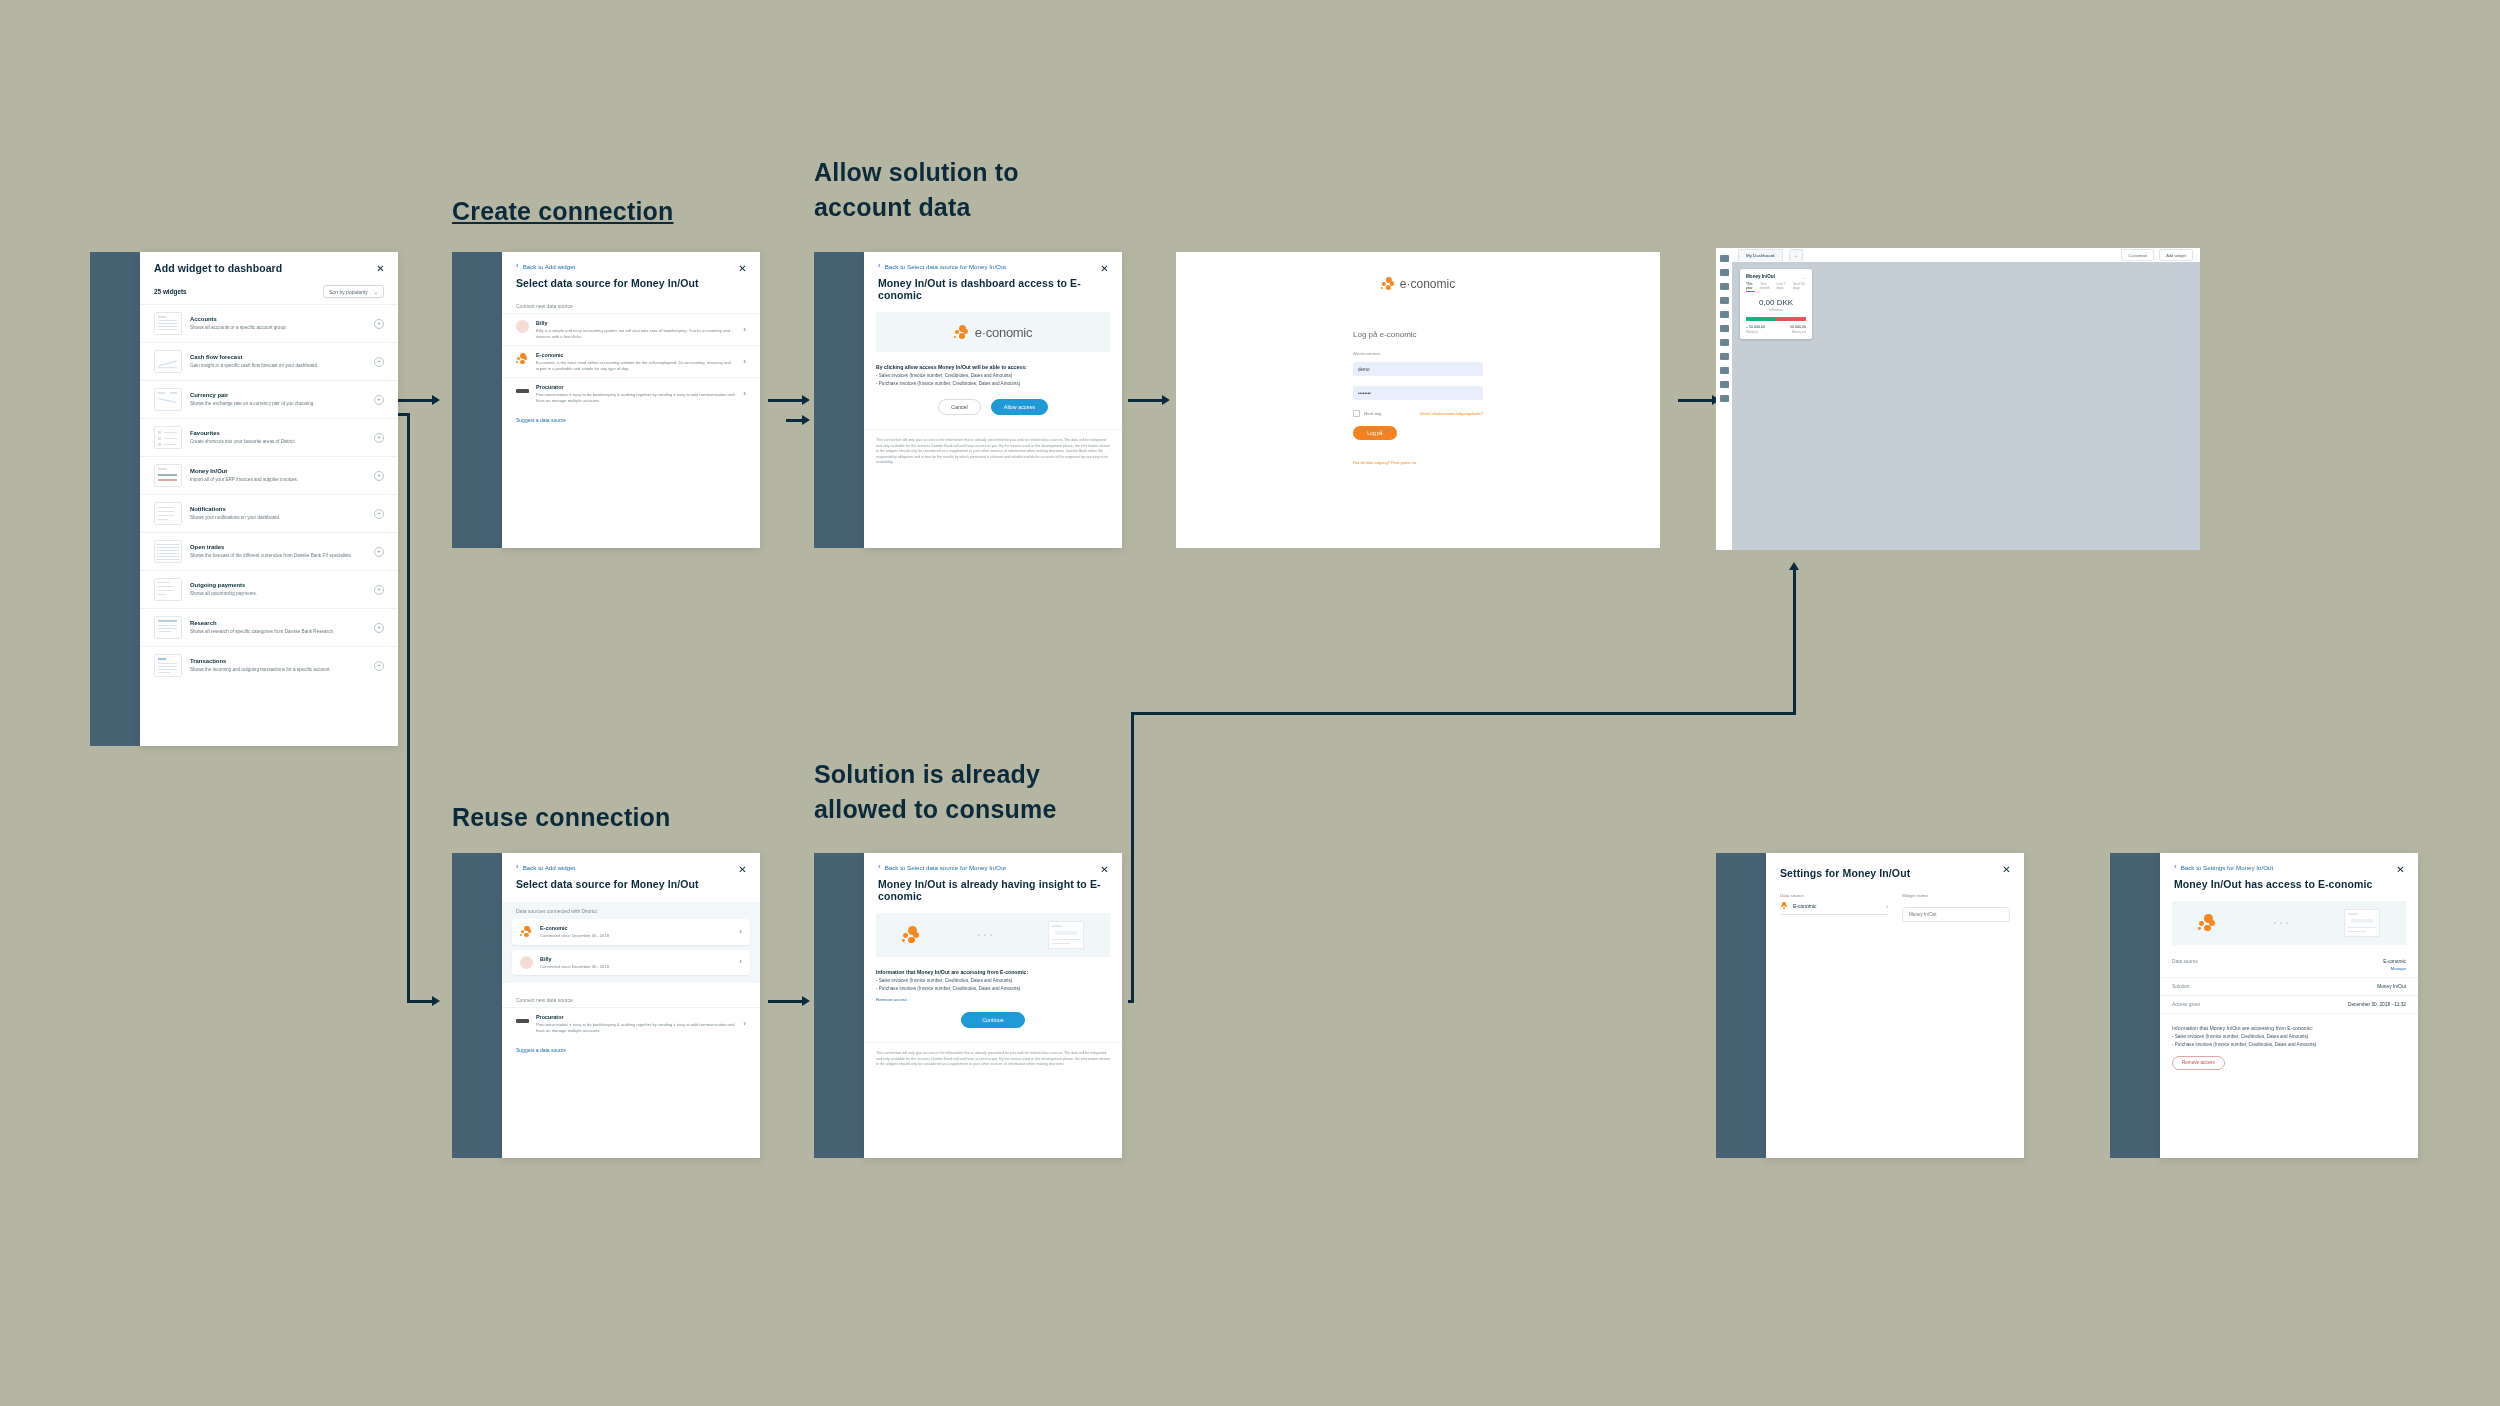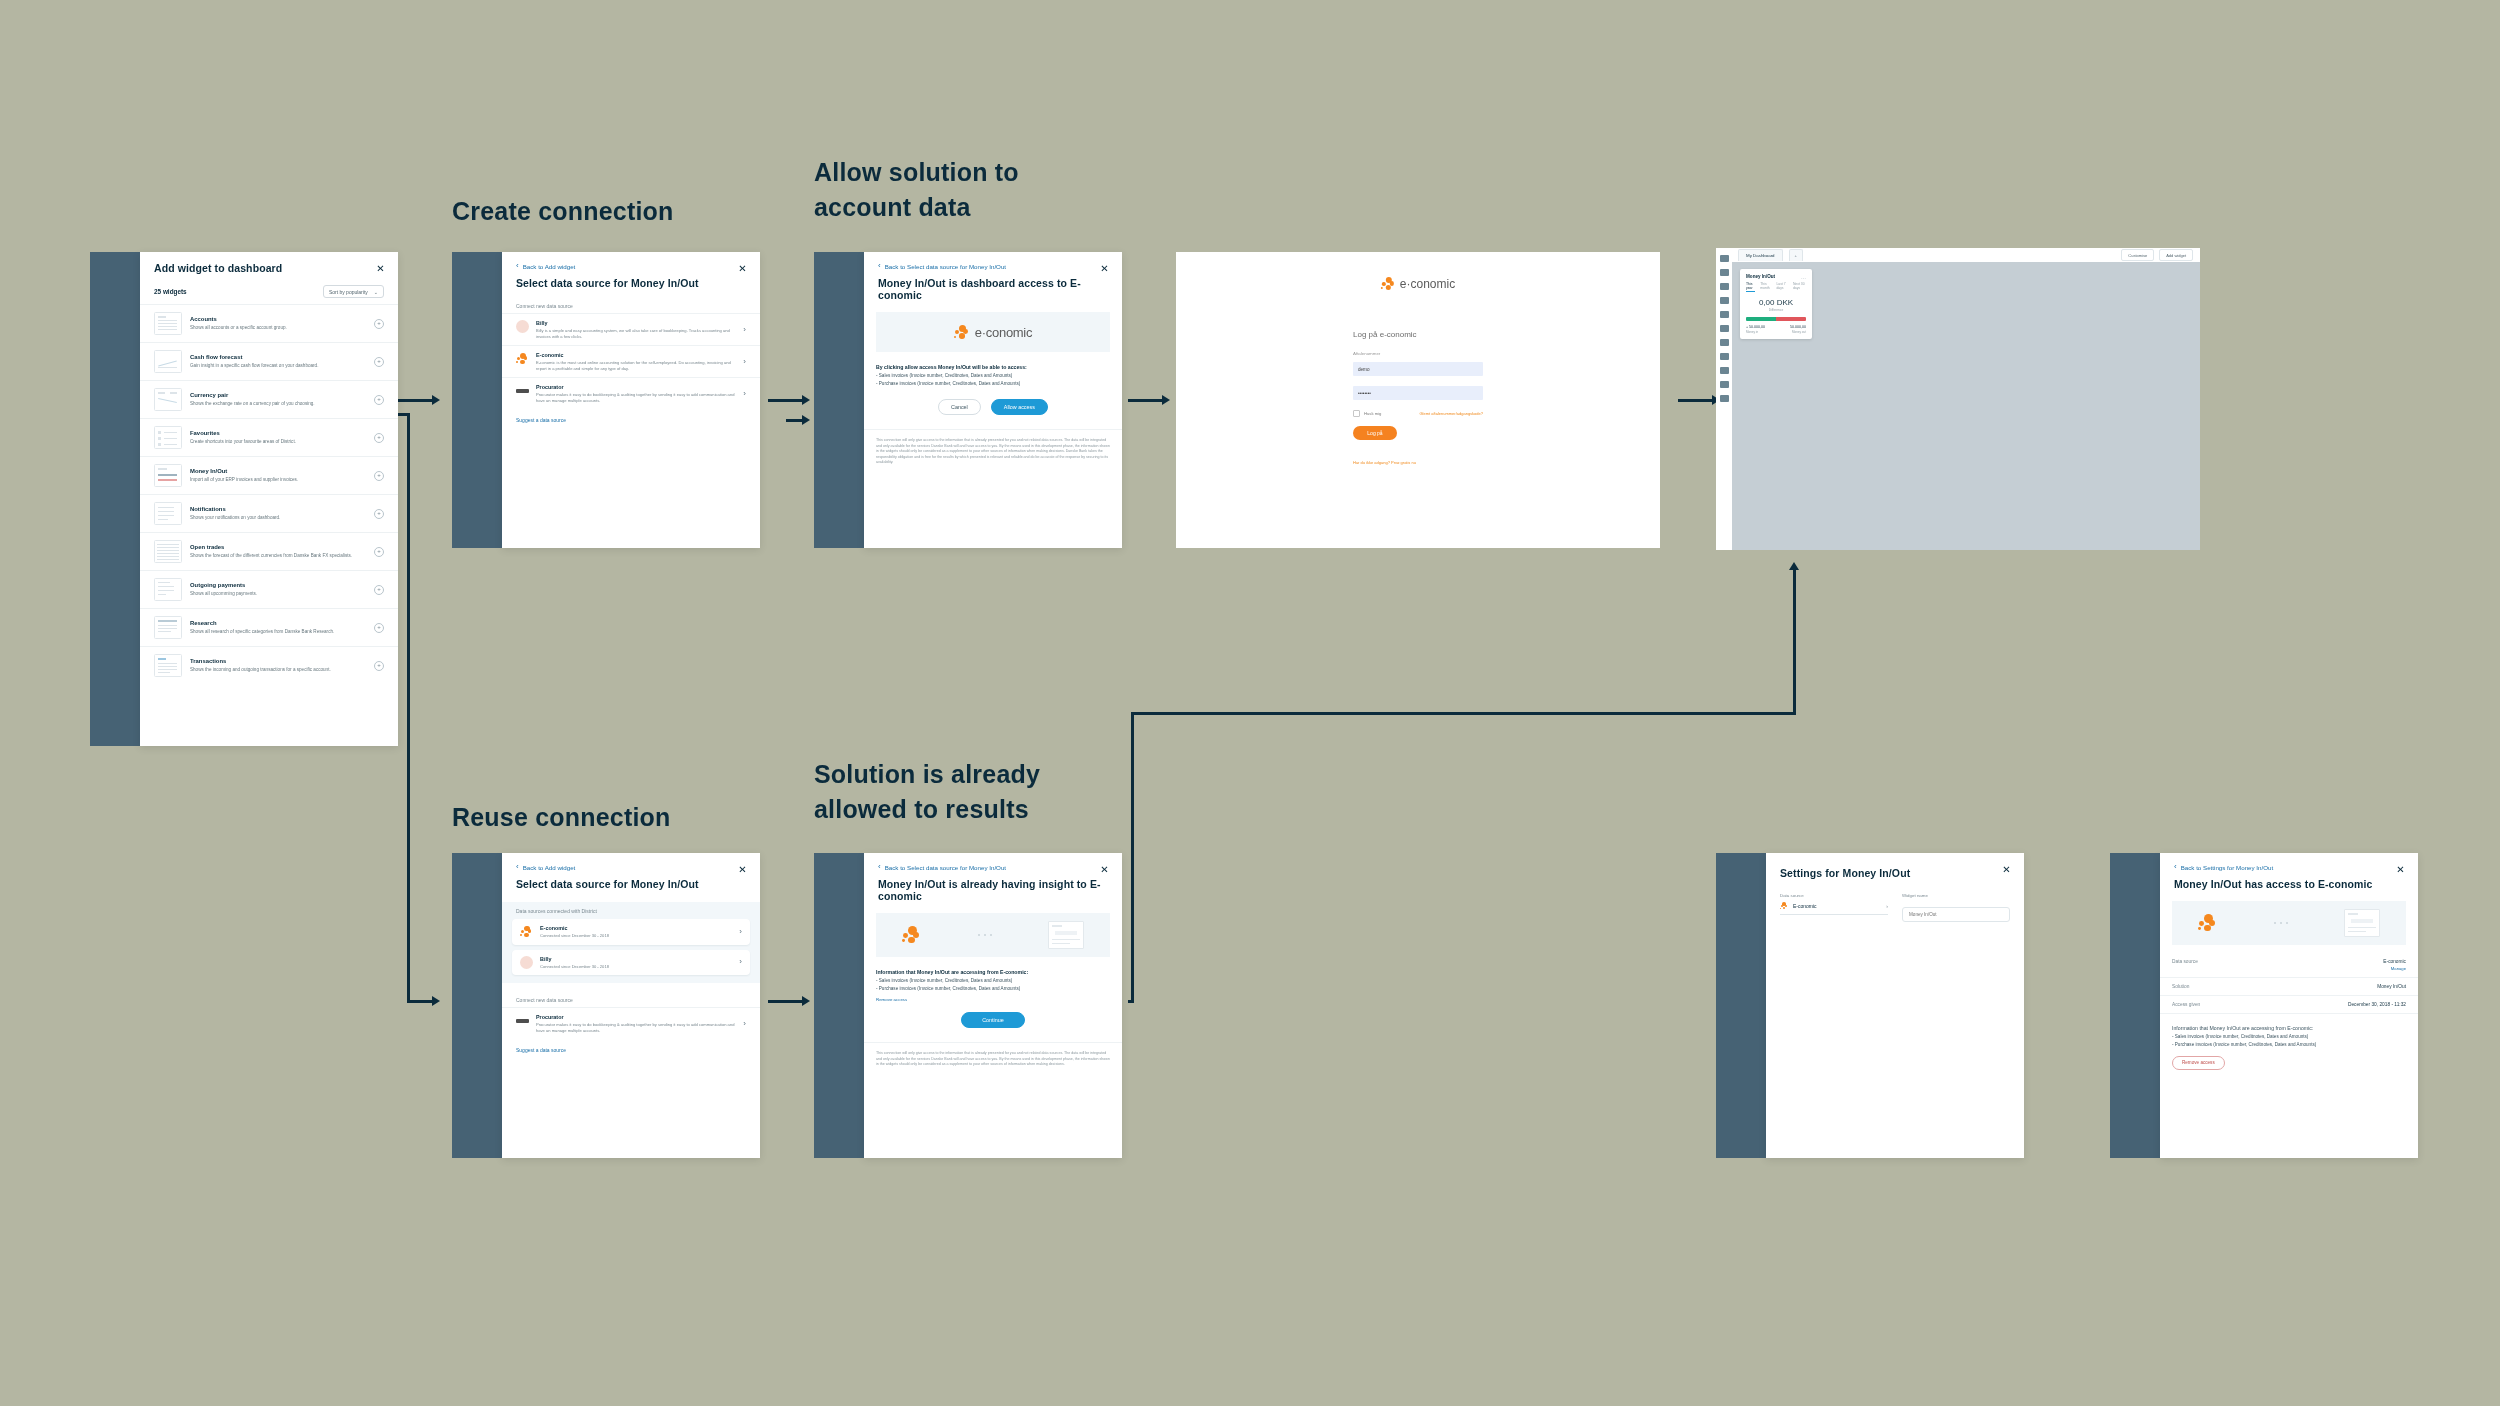--- a/index.html
+++ b/index.html
@@ -209,26 +209,26 @@
   .ln{position:absolute;background:#0b2b3c;}
   .arw{position:absolute;width:0;height:0;}
   .arw.r{border-left:8px solid #0b2b3c;border-top:5px solid transparent;border-bottom:5px solid transparent;}
   .arw.u{border-bottom:8px solid #0b2b3c;border-left:5px solid transparent;border-right:5px solid transparent;}
 </style>
 </head>
 <body>
 
 <div class="canvas">
 
-  <div class="flow-label" style="left:452px;top:194px;">Create connection</div>
+  <div class="flow-label" style="left:452px;top:194px;text-decoration:underline;">Create connection</div>
   <div class="flow-label" style="left:814px;top:155px;">Allow solution to
 account data</div>
   <div class="flow-label" style="left:452px;top:800px;">Reuse connection</div>
   <div class="flow-label" style="left:814px;top:757px;">Solution is already
-allowed to results</div>
+allowed to consume</div>
 
   <div class="ln" style="left:398px;top:399px;width:38px;height:3px;"></div>
   <div class="arw r" style="left:432px;top:395px;"></div>
 
   <div class="ln" style="left:768px;top:399px;width:38px;height:3px;"></div>
   <div class="arw r" style="left:802px;top:395px;"></div>
 
   <div class="ln" style="left:1128px;top:399px;width:38px;height:3px;"></div>
   <div class="arw r" style="left:1162px;top:395px;"></div>
 

